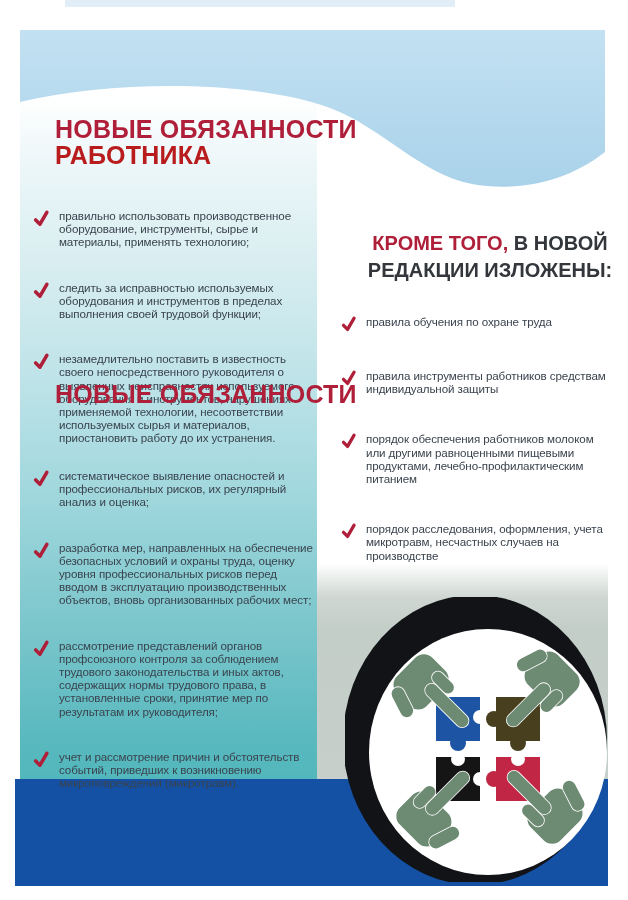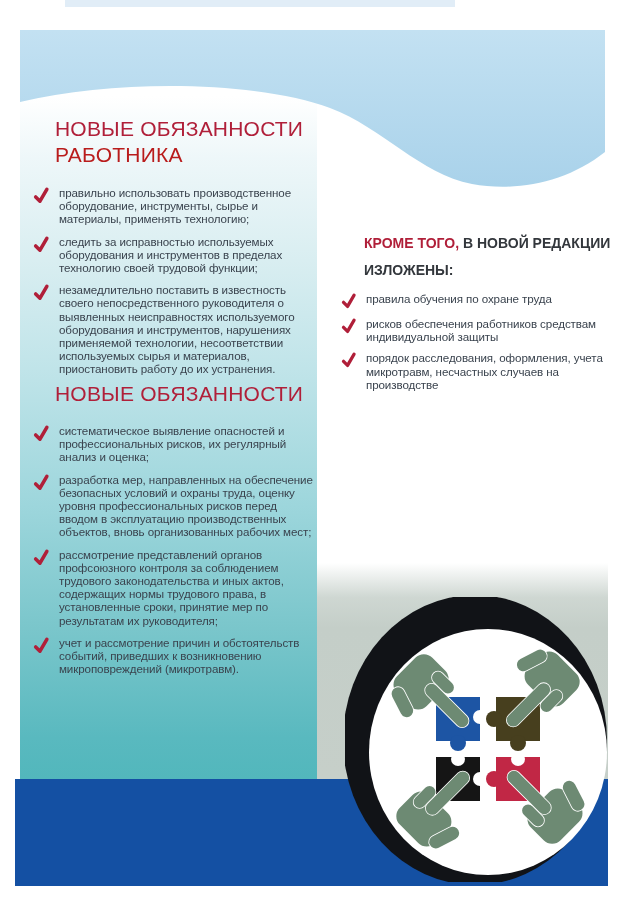--- a/index.html
+++ b/index.html
@@ -21,31 +21,31 @@
     left:317px; top:563px; width:291px; height:216px; z-index:1;
     background:linear-gradient(180deg,rgba(198,208,202,0) 0%,
       rgba(198,208,202,.85) 16%,#c4cec8 30%,#c6cfc9 100%);
   }
   .bottom-band { left:15px; top:779px; width:593px; height:107px; background:#1450a3; z-index:2; }
   .top-wave { left:0; top:0; width:628px; height:200px; z-index:3; }
   .puzzle-circle { left:345px; top:597px; width:265px; height:285px; z-index:4; }
 
   
   .txt { z-index:5; }
-  .heading { font-weight:400; line-height:26px; font-size:21px; letter-spacing:.2px; }
+  .heading { font-weight:700; line-height:26px; font-size:25px; letter-spacing:.2px; }
   .heading .accent { color:#b01f39; display:block; }
   .heading .rest   { color:#b91c1c; display:block; }
-  .heading-right { font-weight:700; font-size:14px; line-height:27px; width:252px; }
+  .heading-right { font-weight:700; font-size:20px; line-height:27px; width:252px;text-align:center; }
   .heading-right .accent { color:#b01f39; }
   .heading-right .rest   { color:#33373c; }
 
   .list { display:flex; flex-direction:column; }
   .list-left  { width:284px; gap:9px; }
-  .list-right { width:270px; gap:8px; }
-  .bullet { display:flex; align-items:flex-start; gap:9px; }
+  .list-right { width:270px; gap:14px; }
+  .bullet { display:flex; align-items:flex-start; gap:9px;margin-top:23px; }
   .bullet svg { flex:0 0 auto; margin-top:1px; transform:rotate(-6deg); }
   .bullet .b-text {
     font-size:11.6px; line-height:13.2px; color:#3a434e; letter-spacing:-.1px;
   }
   .b-note { margin-top:0; }
 </style>
 </head>
 <body>
 
 <div class="canvas">
@@ -113,35 +113,35 @@
     <div class="bullet">
       <svg width="17" height="17" viewBox="0 0 20 20">
           <path d="M3 11 L7.5 16.5 L17 3.5" fill="none" stroke="#b01f39" stroke-width="4.2" stroke-linecap="round" stroke-linejoin="round"></path>
         </svg>
       <div class="b-text">правильно использовать производственное оборудование, инструменты, сырье и материалы, применять технологию;</div>
     </div>
     <div class="bullet">
       <svg width="17" height="17" viewBox="0 0 20 20">
           <path d="M3 11 L7.5 16.5 L17 3.5" fill="none" stroke="#b01f39" stroke-width="4.2" stroke-linecap="round" stroke-linejoin="round"></path>
         </svg>
-      <div class="b-text">следить за исправностью используемых оборудования и инструментов в пределах технологию своей трудовой функции;</div>
+      <div class="b-text">следить за исправностью используемых оборудования и инструментов в пределах выполнения своей трудовой функции;</div>
     </div>
     <div class="bullet">
       <svg width="17" height="17" viewBox="0 0 20 20">
           <path d="M3 11 L7.5 16.5 L17 3.5" fill="none" stroke="#b01f39" stroke-width="4.2" stroke-linecap="round" stroke-linejoin="round"></path>
         </svg>
       <div class="b-text">незамедлительно поставить в известность своего непосредственного руководителя о выявленных неисправностях используемого оборудования и инструментов, нарушениях применяемой технологии, несоответствии используемых сырья и материалов, приостановить работу до их устранения.</div>
     </div>
   </div>
 
   <div class="abs txt heading" style="left:55px; top:381px;">
     <span class="accent">НОВЫЕ ОБЯЗАННОСТИ</span>
   </div>
 
-  <div class="abs txt list list-left" style="left:33px; top:424px;align-items:center;">
+  <div class="abs txt list list-left" style="left:33px; top:446px;align-items:center;">
     <div class="bullet">
       <svg width="17" height="17" viewBox="0 0 20 20">
           <path d="M3 11 L7.5 16.5 L17 3.5" fill="none" stroke="#b01f39" stroke-width="4.2" stroke-linecap="round" stroke-linejoin="round"></path>
         </svg>
       <div class="b-text">систематическое выявление опасностей и профессиональных рисков, их регулярный анализ и оценка;</div>
     </div>
     <div class="bullet">
       <svg width="17" height="17" viewBox="0 0 20 20">
           <path d="M3 11 L7.5 16.5 L17 3.5" fill="none" stroke="#b01f39" stroke-width="4.2" stroke-linecap="round" stroke-linejoin="round"></path>
         </svg>
@@ -170,22 +170,28 @@
       <svg width="16" height="16" viewBox="0 0 20 20">
           <path d="M3 11 L7.5 16.5 L17 3.5" fill="none" stroke="#b01f39" stroke-width="4.2" stroke-linecap="round" stroke-linejoin="round"></path>
         </svg>
       <div class="b-text">правила обучения по охране труда</div>
     </div>
     <div class="bullet">
       <svg width="16" height="16" viewBox="0 0 20 20">
           <path d="M3 11 L7.5 16.5 L17 3.5" fill="none" stroke="#b01f39" stroke-width="4.2" stroke-linecap="round" stroke-linejoin="round"></path>
         </svg>
       <div>
-        <div class="b-text">рисков обеспечения работников средствам индивидуальной защиты</div>
+        <div class="b-text">правила инструменты работников средствам индивидуальной защиты</div>
       </div>
+    </div>
+    <div class="bullet">
+      <svg width="16" height="16" viewBox="0 0 20 20">
+          <path d="M3 11 L7.5 16.5 L17 3.5" fill="none" stroke="#b01f39" stroke-width="4.2" stroke-linecap="round" stroke-linejoin="round"></path>
+        </svg>
+      <div class="b-text">порядок обеспечения работников молоком или другими равноценными пищевыми продуктами, лечебно-профилактическим питанием</div>
     </div>
     <div class="bullet">
       <svg width="16" height="16" viewBox="0 0 20 20">
           <path d="M3 11 L7.5 16.5 L17 3.5" fill="none" stroke="#b01f39" stroke-width="4.2" stroke-linecap="round" stroke-linejoin="round"></path>
         </svg>
       <div class="b-text">порядок расследования, оформления, учета микротравм, несчастных случаев на производстве</div>
     </div>
   </div>
 
 </div>

